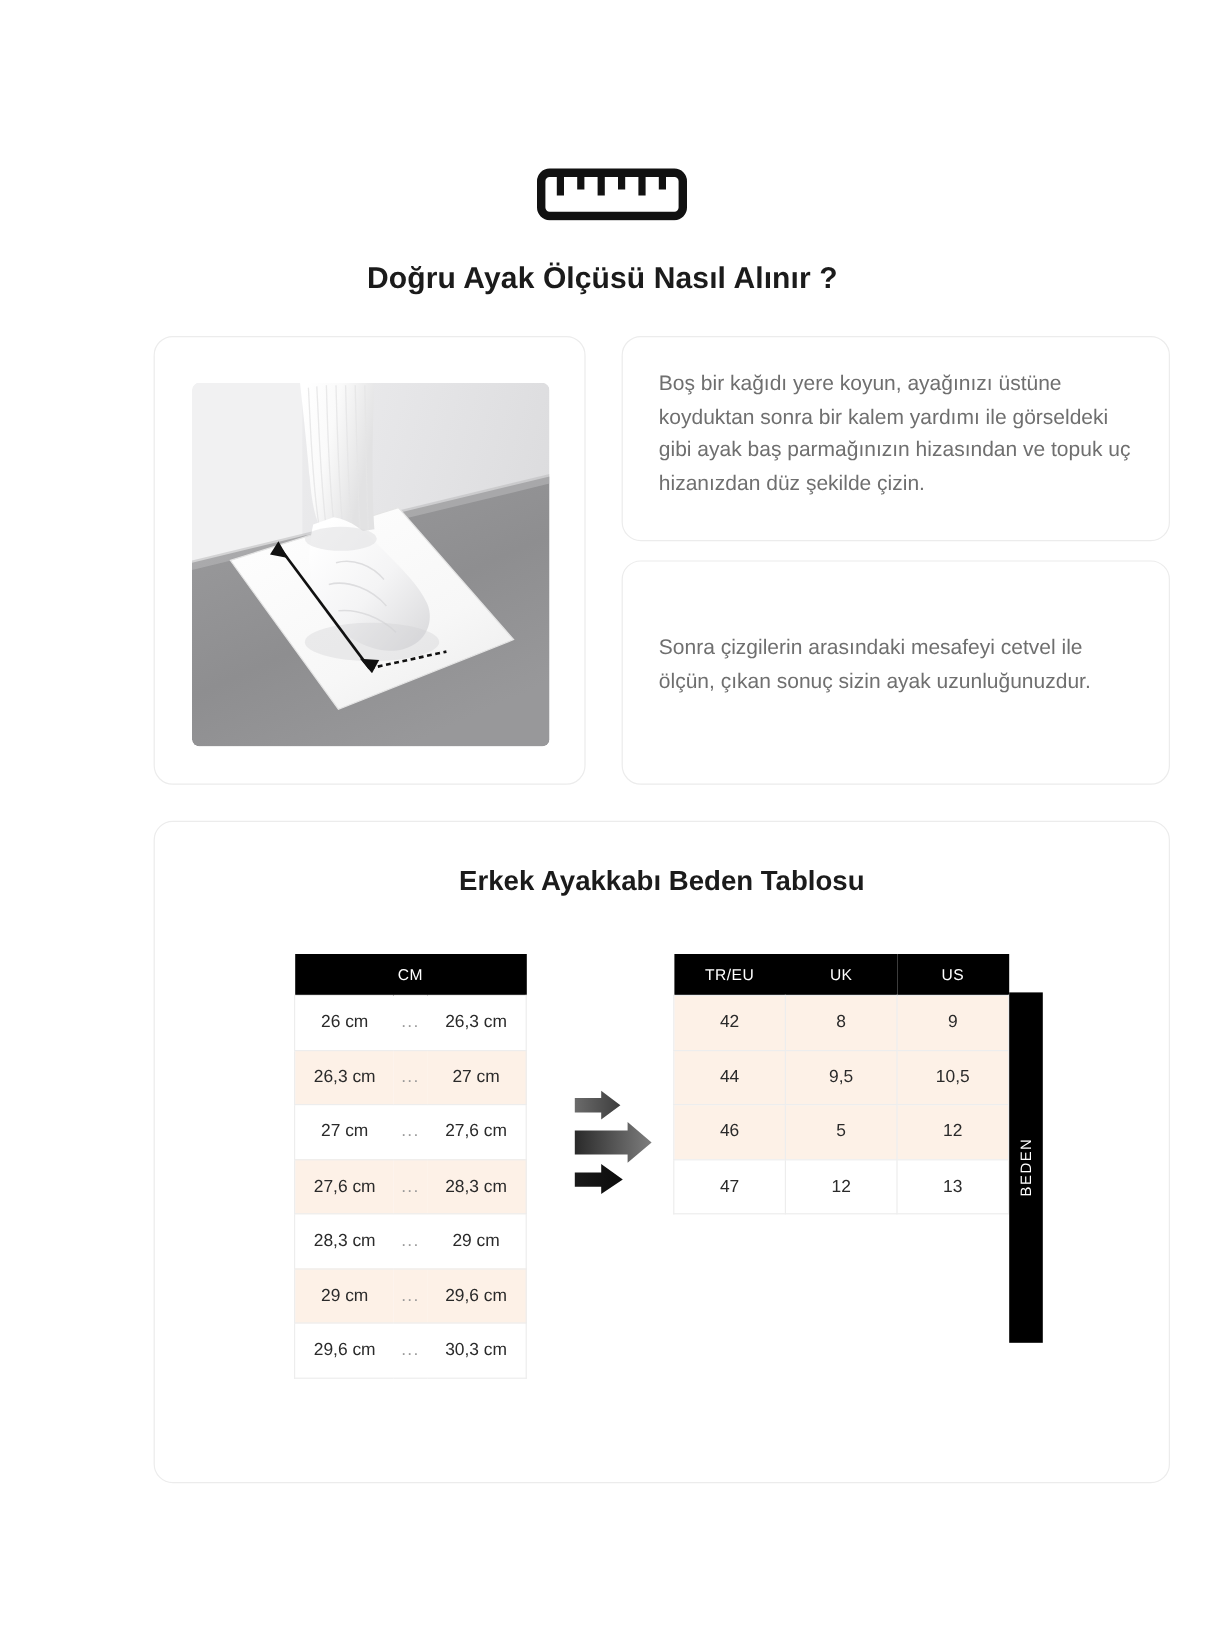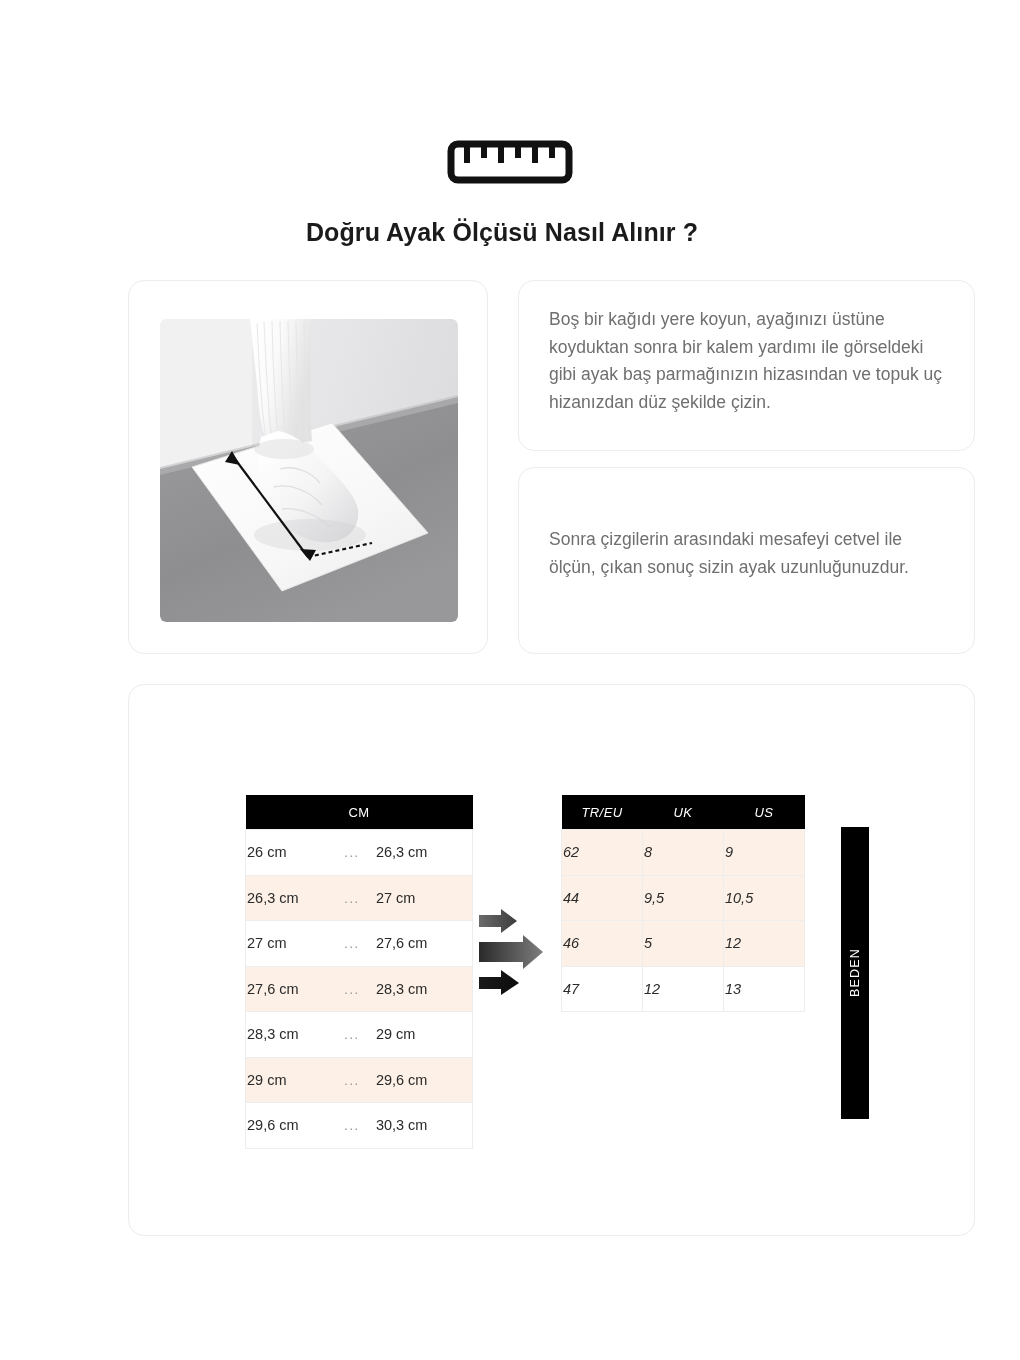--- a/index.html
+++ b/index.html
@@ -121,49 +121,48 @@
     background: #000000;
     color: #ffffff;
     font-size: 13px;
     font-weight: normal;
     height: 32px;
     letter-spacing: 0.4px;
     border: none;
   }
   .size-table td {
     height: 42.5px;
-    text-align: left;
+    text-align: center;
     border: 1px solid #ededed;
     background: #ffffff;
     font-size: 14.5px;
   }
   .size-table tr.alt td { background: #fdf1e7; }
   .dots {
     color: #9a9a9a;
     font-size: 13px;
     letter-spacing: 1px;
   }
 
   #cm-table {
     left: 116px;   
     top: 110px;
-    width: 228px;
+    width: 194px;
   }
   #cm-table col.c1 { width: 43%; }
   #cm-table col.c2 { width: 14%; }
   #cm-table col.c3 { width: 43%; }
   #cm-table td { border-left: none; border-right: none; }
   #cm-table td:first-child { border-left: 1px solid #ededed; }
   #cm-table td:last-child  { border-right: 1px solid #ededed; }
 
   #size-table-right {
     left: 432px;  
     top: 110px;
-    width: 244px;
-    font-style: italic;
+    width: 280px;
   }
   #size-table-right col { width: 33.333%; }
 
   
   #arrow-group {
     position: absolute;
     left: 348px;   
     top: 222px;
     width: 84px;
     height: 90px;
@@ -303,20 +302,21 @@
 <div class="card" id="instruction-card-1">
   <div class="instruction-text" id="instruction-text-1">Boş bir kağıdı yere koyun, ayağınızı üstüne koyduktan sonra bir kalem yardımı ile görseldeki gibi ayak baş parmağınızın hizasından ve topuk uç hizanızdan düz şekilde çizin.</div>
 </div>
 
 <div class="card" id="instruction-card-2">
   <div class="instruction-text" id="instruction-text-2">Sonra çizgilerin arasındaki mesafeyi cetvel ile ölçün, çıkan sonuç sizin ayak uzunluğunuzdur.</div>
 </div>
 
 <div class="card" id="size-card">
 
+  <div id="size-title">Erkek Ayakkabı Beden Tablosu</div>
 
   <table class="size-table" id="cm-table">
     <colgroup>
         <col class="c1">
         <col class="c2">
         <col class="c3">
       </colgroup>
     <thead>
       <tr>
         <th colspan="3">CM</th>
@@ -400,21 +400,21 @@
       </colgroup>
     <thead>
       <tr id="size-table-header-row">
           <th>TR/EU</th>
           <th>UK</th>
           <th>US</th>
         </tr>
     </thead>
     <tbody id="size-table-body">
         <tr class="alt">
-          <td>62</td>
+          <td>42</td>
           <td>8</td>
           <td>9</td>
         </tr>
         <tr class="alt">
           <td>44</td>
           <td>9,5</td>
           <td>10,5</td>
         </tr>
         <tr class="alt">
           <td>46</td>

